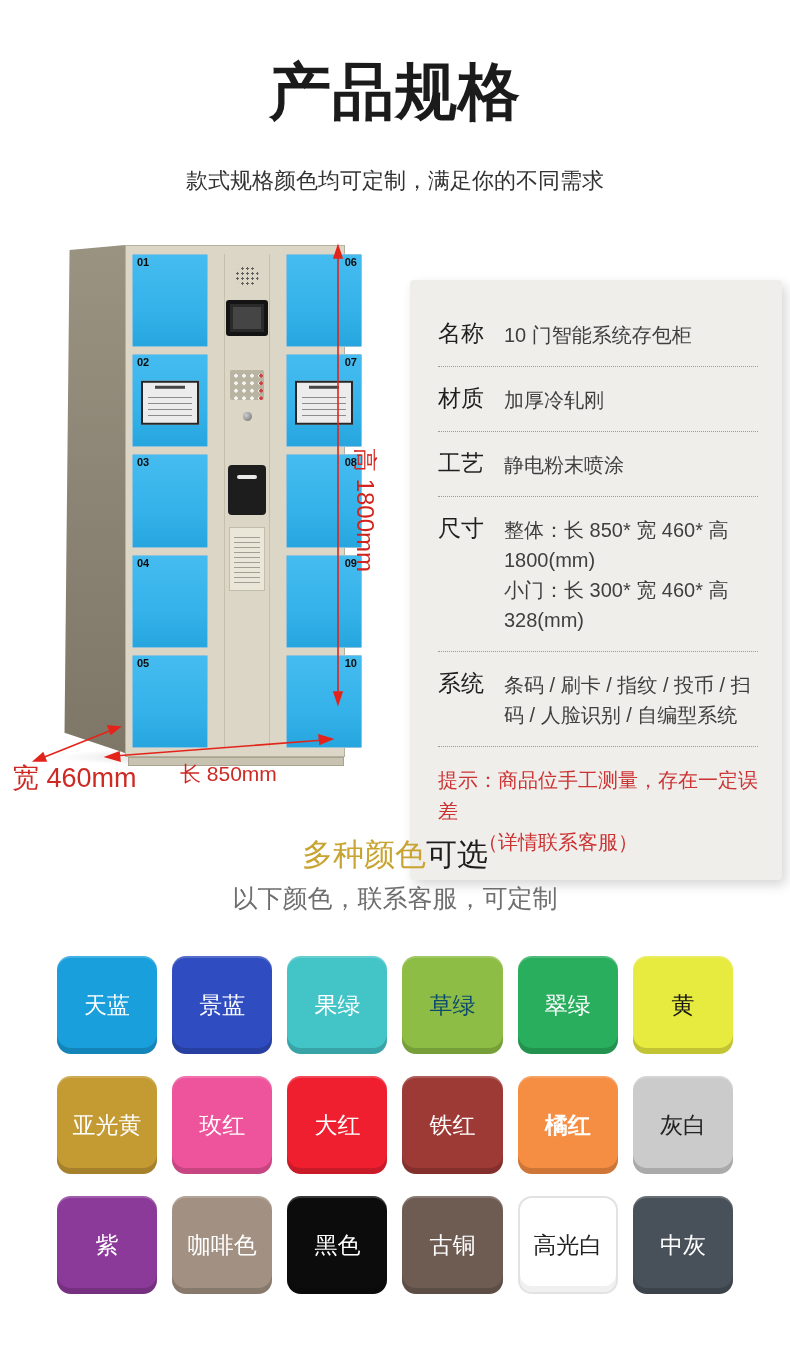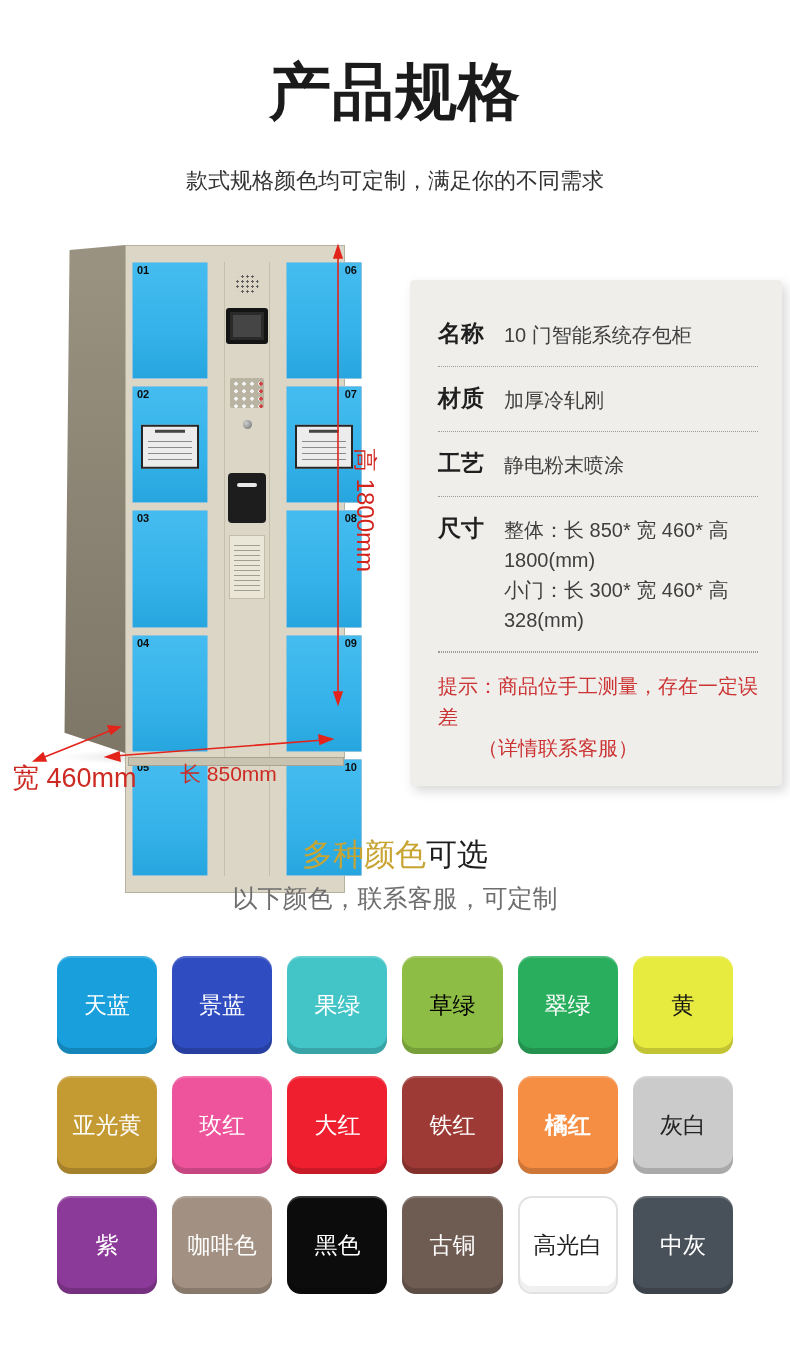--- a/index.html
+++ b/index.html
@@ -20,23 +20,23 @@
   
   .figure{position:absolute;left:0;top:230px;width:400px;height:580px;}
   .ground-shadow{position:absolute;left:55px;top:518px;width:300px;height:18px;
     background:radial-gradient(ellipse at center,rgba(0,0,0,.18),rgba(0,0,0,0) 70%);}
   .side-panel{
     position:absolute;left:62px;top:15px;width:63px;height:508px;
     background:linear-gradient(180deg,#9a9382 0%,#8a8373 55%,#7e7767 100%);
     clip-path:polygon(12% 1%,100% 0%,100% 100%,4% 96%);
   }
   .front-panel{
-    position:absolute;left:125px;top:15px;width:220px;height:648px;box-sizing:border-box;
+    position:absolute;left:125px;top:15px;width:220px;height:512px;box-sizing:border-box;
     background:var(--body-color);border:1px solid #b6b09e;
-    padding:16px 6px;display:grid;grid-template-columns:76px 46px 76px;column-gap:16px;
+    padding:8px 6px;display:grid;grid-template-columns:76px 46px 76px;column-gap:16px;
   }
   .base-strip{position:absolute;left:128px;top:527px;width:216px;height:9px;
     background:#c8c2b0;border:1px solid #a9a391;box-sizing:border-box;}
   .door-col{display:grid;grid-template-rows:repeat(5,1fr);row-gap:7px;}
   .door{position:relative;background:linear-gradient(180deg,#45bcf0,var(--door-color) 60%,#27a5de);
     border:1px solid #8fc3dd;border-radius:1px;}
   .door .num{position:absolute;top:2px;font-size:11px;font-weight:700;color:#0c0c0c;line-height:1;}
   .door.left .num{left:4px;}
   .door.right .num{right:4px;}
   .sticker{
@@ -73,21 +73,21 @@
   }
   .dim-width-label{position:absolute;left:12px;top:530px;font-size:27px;color:#cd2a24;white-space:nowrap;}
   .dim-length-label{position:absolute;left:180px;top:530px;font-size:21px;color:#cd2a24;white-space:nowrap;}
   
   .spec-panel{
     position:absolute;left:410px;top:280px;width:372px;box-sizing:border-box;
     background:#efeeeb;border-radius:4px;box-shadow:4px 5px 12px rgba(0,0,0,.16);
     padding:22px 24px 22px 28px;
   }
   .spec-row{display:flex;align-items:flex-start;padding:16px 0;}
-  .spec-label{width:66px;flex:none;font-size:23px;font-weight:700;color:#1f1f1f;}
+  .spec-label{width:66px;flex:none;font-size:23px;font-weight:400;color:#1f1f1f;}
   .spec-value{font-size:20px;color:#3f3f3f;line-height:1.5;padding-top:2px;}
   .spec-divider{border-top:1px dotted #9b9b9b;height:0;}
   .spec-note{padding-top:18px;font-size:20px;line-height:1.55;}
   .spec-note .l2{padding-left:40px;}
   
   .colors-heading{position:absolute;top:834px;left:0;width:790px;text-align:center;
     font-size:31px;color:#1d1d1d;}
   .colors-subtitle{position:absolute;top:882px;left:0;width:790px;text-align:center;
     font-size:25px;color:#6e6e6e;}
   .color-grid{position:absolute;left:57px;top:956px;width:676px;
@@ -192,36 +192,40 @@
   </div>
   <div class="spec-divider"></div>
   <div class="spec-row">
     <div class="spec-label">尺寸</div>
     <div class="spec-value">
       <div>整体：长 850* 宽 460* 高 1800(mm)</div>
       <div>小门：长 300* 宽 460* 高 328(mm)</div>
     </div>
   </div>
   <div class="spec-divider"></div>
+  <div class="spec-row">
+    <div class="spec-label">系统</div>
+    <div class="spec-value">条码 / 刷卡 / 指纹 / 投币 / 扫码 / 人脸识别 / 自编型系统</div>
+  </div>
   <div class="spec-divider"></div>
   <div class="spec-note">
     <div class="note-line" style="color: rgb(204, 51, 51);">提示：商品位手工测量，存在一定误差</div>
     <div class="note-line l2" style="color: rgb(204, 51, 51);">（详情联系客服）</div>
   </div>
 </div>
 
 <div class="colors-heading">
   <span style="color: rgb(200, 164, 51);">多种颜色</span><span>可选</span>
 </div>
 <div class="colors-subtitle">以下颜色，联系客服，可定制</div>
 <div class="color-grid">
     <div class="swatch" style="background: rgb(24, 159, 220); color: rgb(255, 255, 255);">天蓝</div>
     <div class="swatch" style="background: rgb(47, 76, 192); color: rgb(255, 255, 255);">景蓝</div>
     <div class="swatch" style="background: rgb(67, 196, 199); color: rgb(255, 255, 255);">果绿</div>
-    <div class="swatch" style="background: rgb(141, 189, 68); color: #000000;">草绿</div>
+    <div class="swatch" style="background: rgb(141, 189, 68); color: #0c4a6e;">草绿</div>
     <div class="swatch" style="background: rgb(41, 174, 94); color: rgb(255, 255, 255);">翠绿</div>
     <div class="swatch" style="background: rgb(231, 234, 63); color: rgb(20, 20, 20);">黄</div>
     <div class="swatch" style="background: rgb(196, 154, 51); color: rgb(255, 255, 255);">亚光黄</div>
     <div class="swatch" style="background: rgb(238, 84, 155); color: rgb(255, 255, 255);">玫红</div>
     <div class="swatch" style="background: rgb(240, 31, 48); color: rgb(255, 255, 255);">大红</div>
     <div class="swatch" style="background: rgb(157, 58, 53); color: rgb(255, 255, 255);">铁红</div>
     <div class="swatch" style="background: rgb(245, 141, 66); color: rgb(255, 255, 255); font-weight: bold;">橘红</div>
     <div class="swatch" style="background: rgb(203, 203, 203); color: rgb(34, 34, 34);">灰白</div>
     <div class="swatch" style="background: rgb(140, 58, 153); color: rgb(255, 255, 255);">紫</div>
     <div class="swatch" style="background: rgb(162, 145, 130); color: rgb(255, 255, 255);">咖啡色</div>

